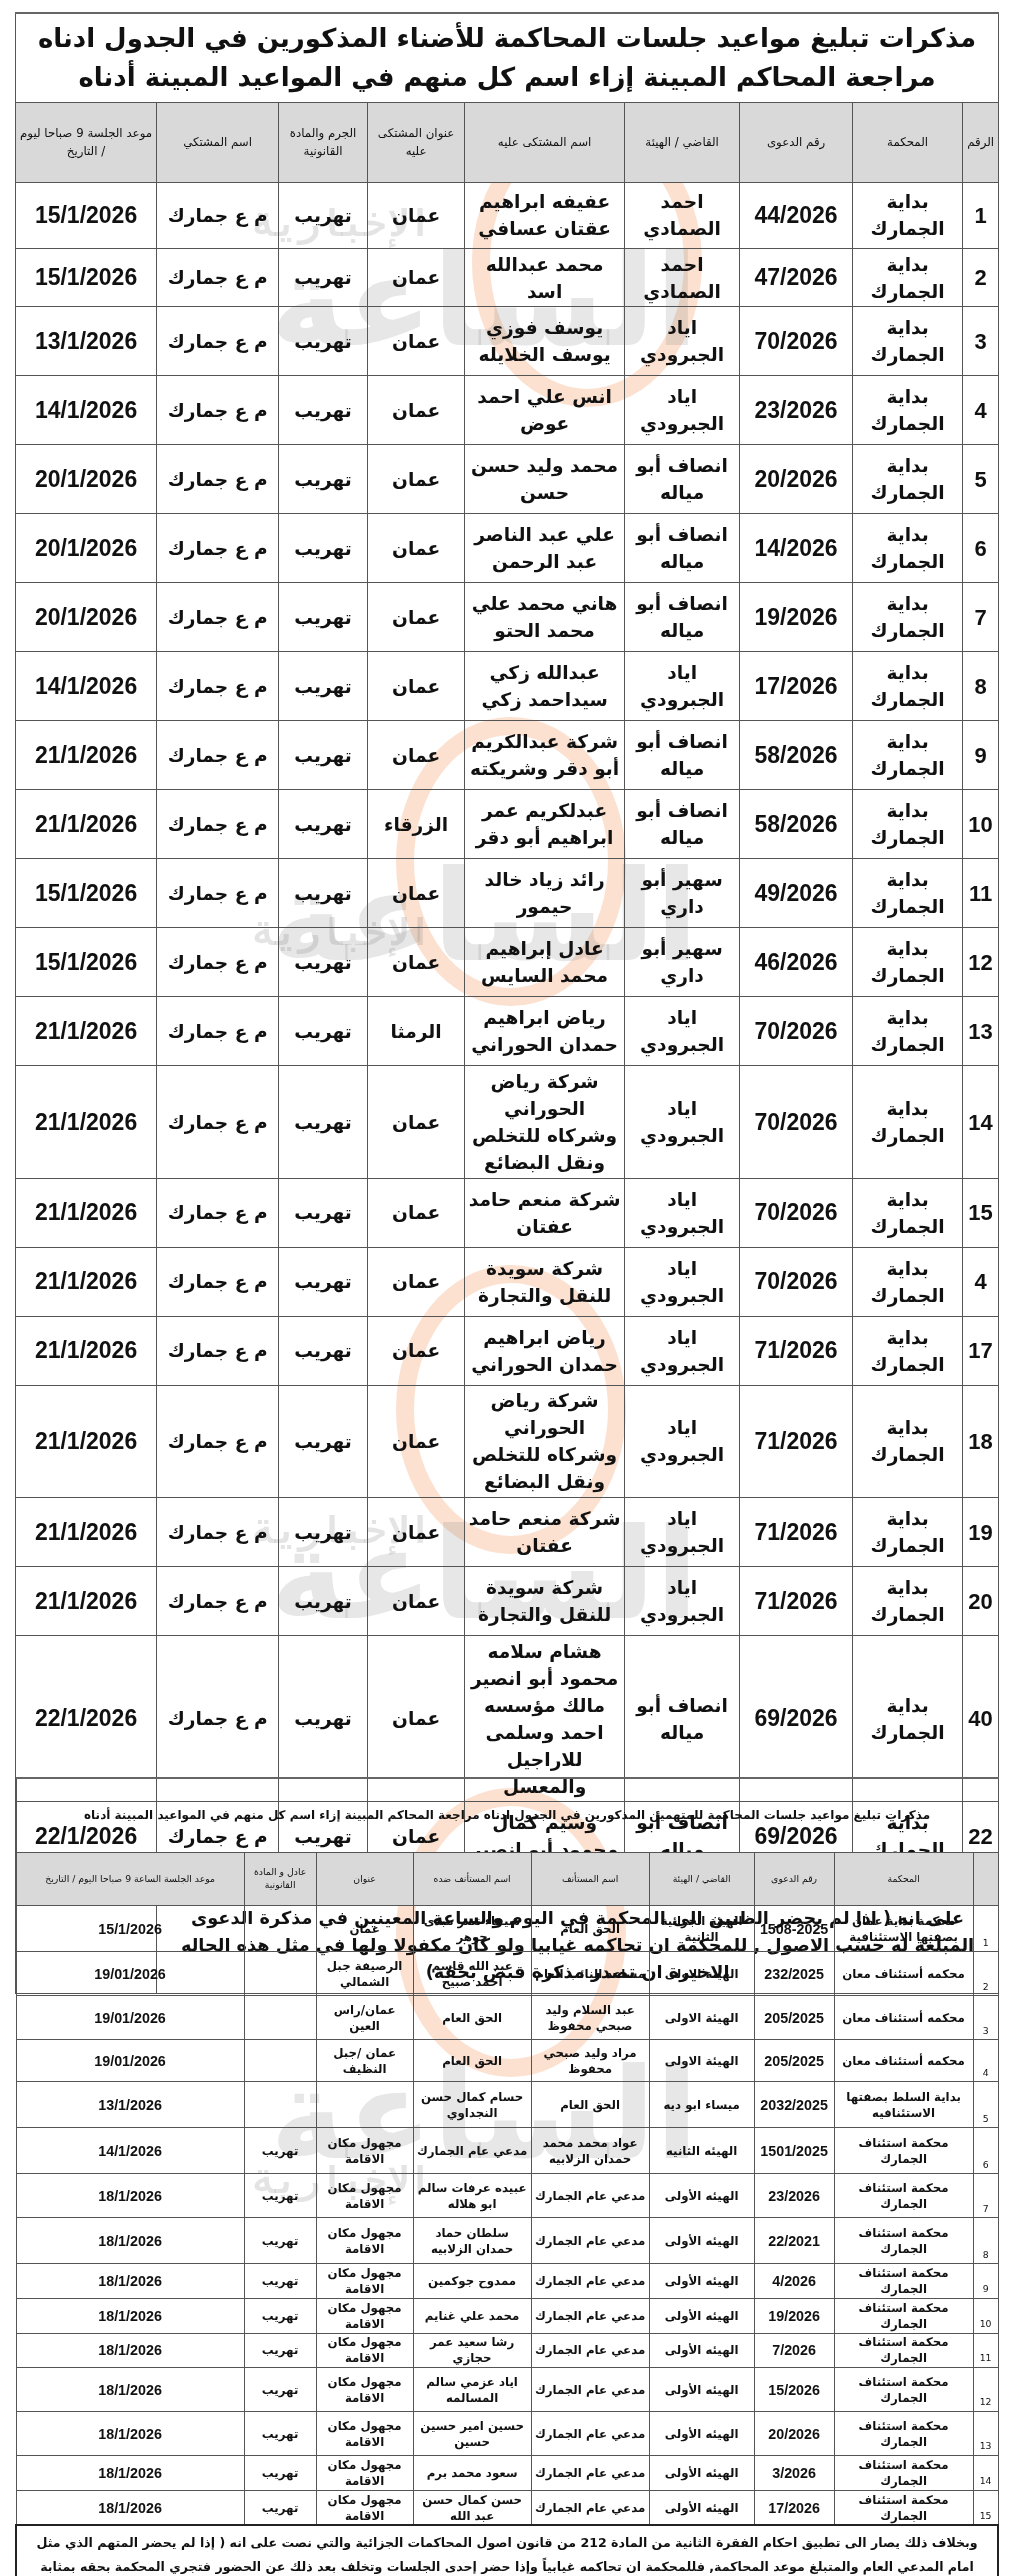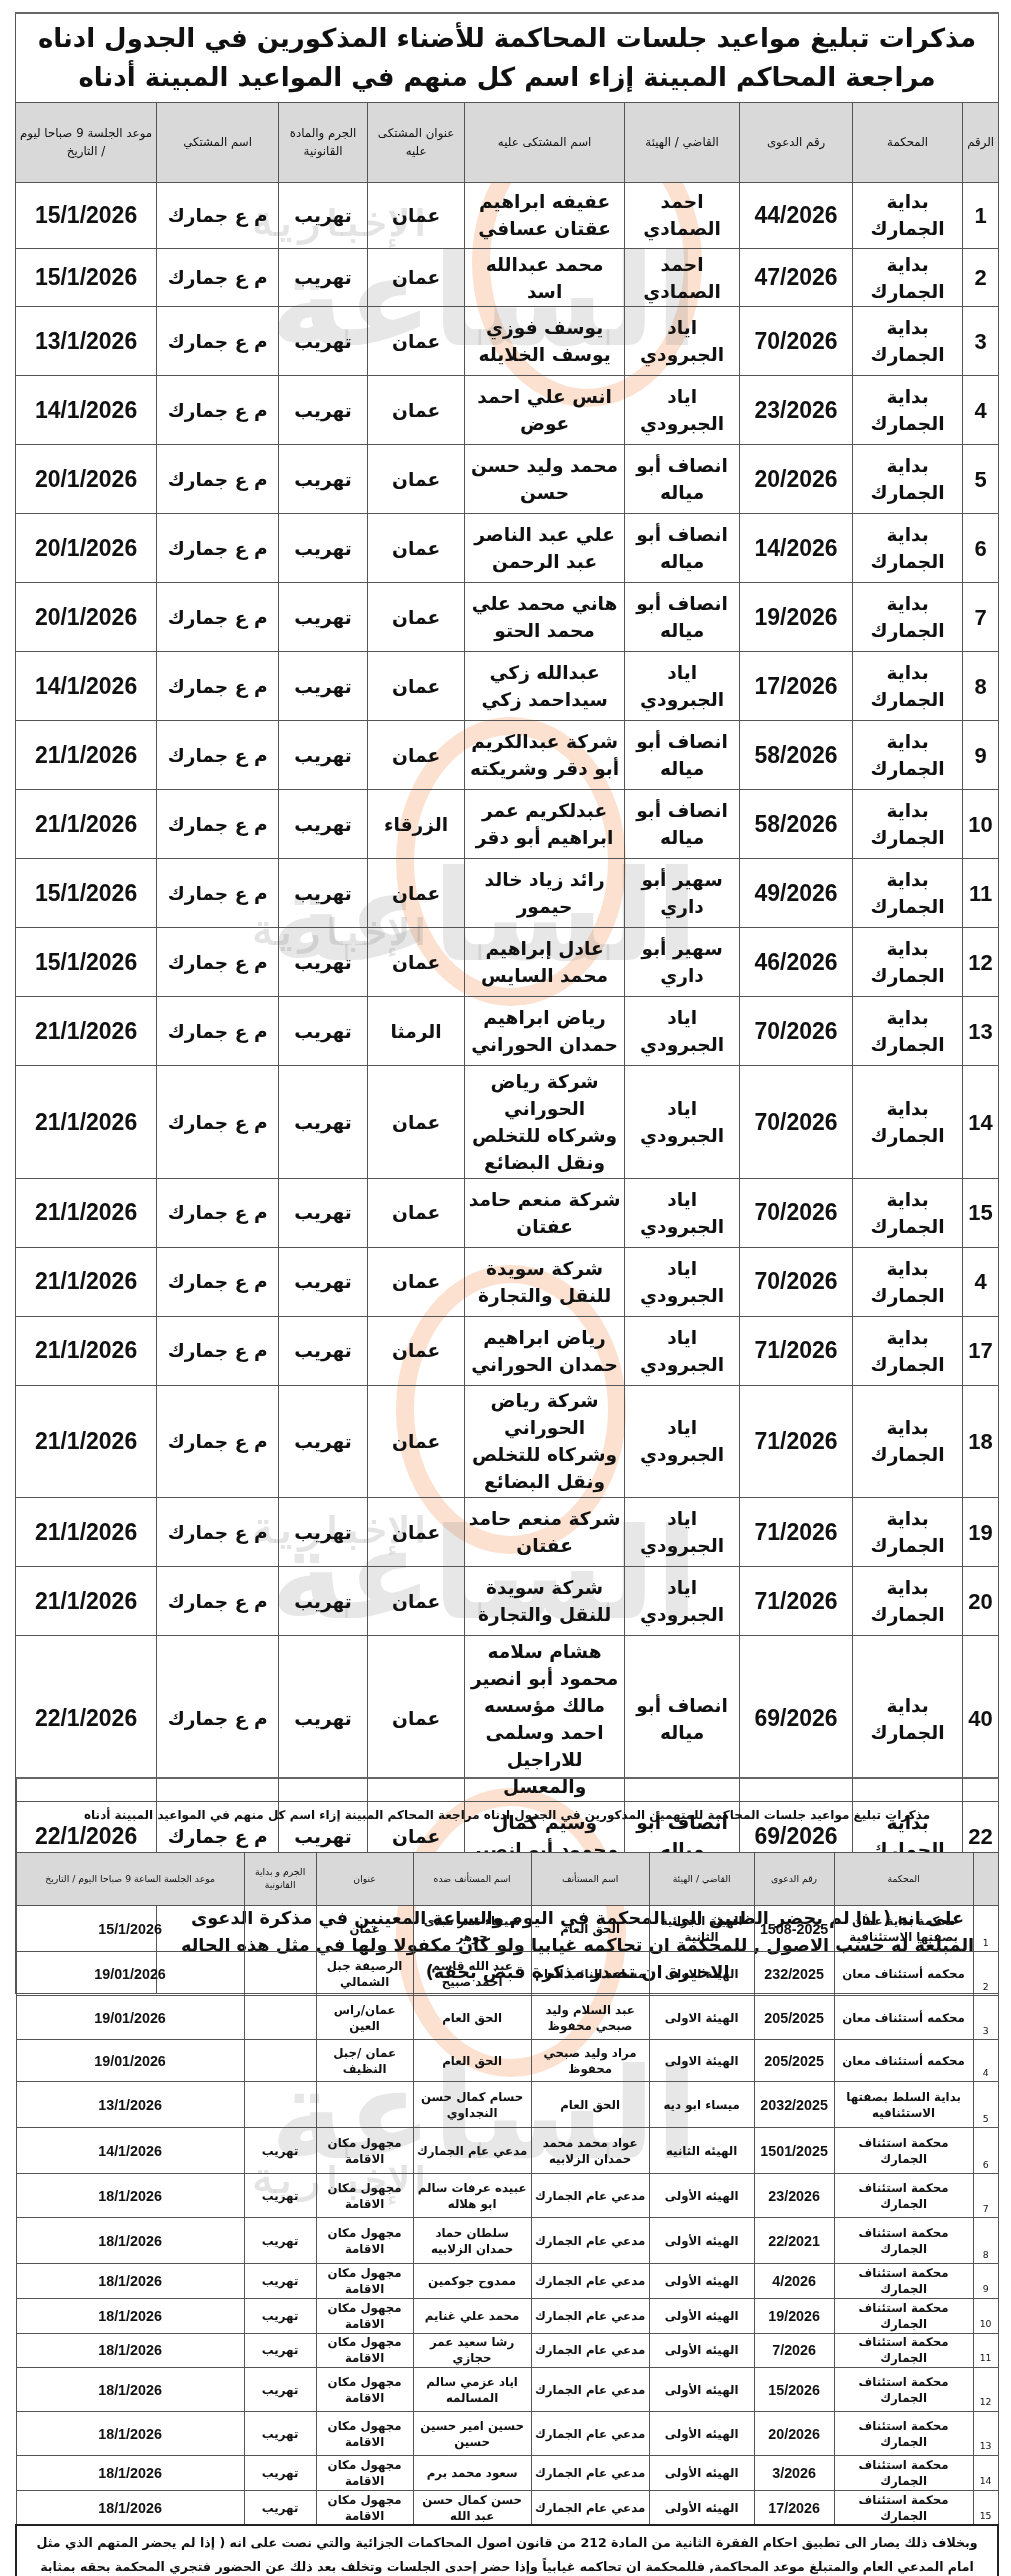--- a/index.html
+++ b/index.html
@@ -388,21 +388,21 @@
       <td colspan="9" class="title-cell">مذكرات تبليغ مواعيد جلسات المحاكمة للمتهمين المذكورين في الجدول ادناه مراجعة المحاكم المبينة إزاء اسم كل منهم في المواعيد المبينة أدناه</td>
     </tr>
     <tr>
       <th></th>
       <th>المحكمة</th>
       <th>رقم الدعوى</th>
       <th>القاضي / الهيئة</th>
       <th>اسم المستأنف</th>
       <th>اسم المستأنف ضده</th>
       <th>عنوان</th>
-      <th>الجرم و بداية القانونية</th>
+      <th>عادل و المادة القانونية</th>
       <th>موعد الجلسة الساعة 9 صباحا اليوم / التاريخ</th>
     </tr>
     </tbody>
       <tbody id="t2-body">
         <tr style="height: 46px;">
           <td class="idx">1</td>
           <td>محكمة بداية عمان بصفتها الاستئنافية</td>
           <td class="case">1508-2025</td>
           <td>الهيئة الجزائية الثانية</td>
           <td>الحق العام</td>

